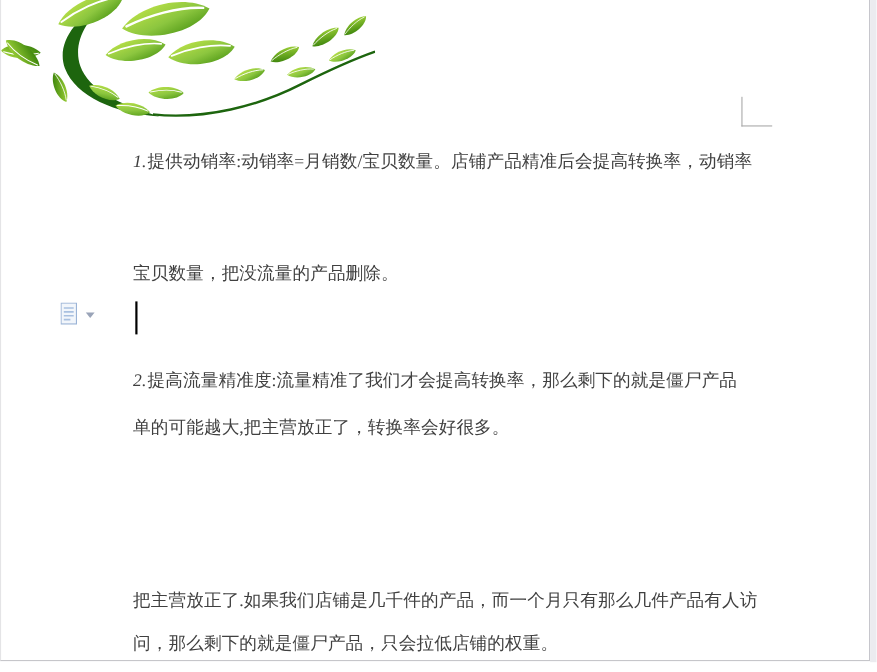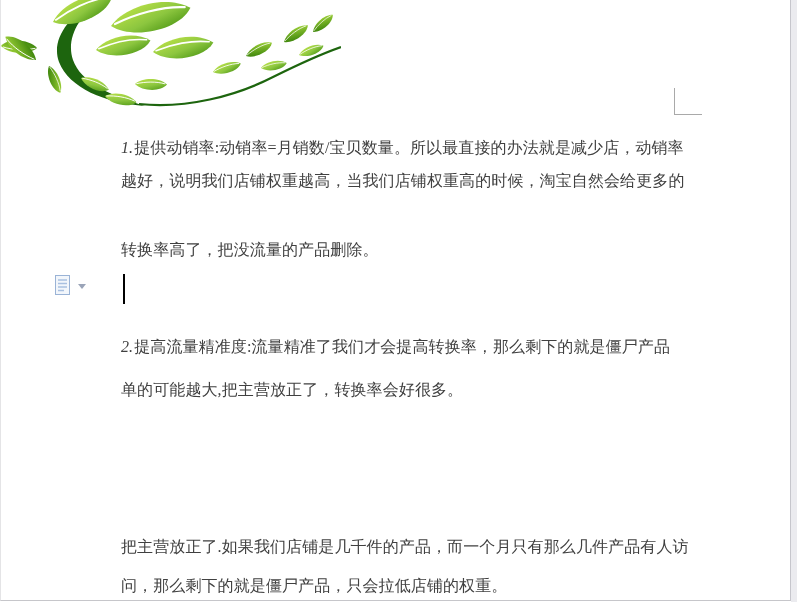--- a/index.html
+++ b/index.html
@@ -82,23 +82,22 @@
       <line x1="3" y1="5" x2="12" y2="5" stroke="#a9c0e0" stroke-width="1.5"></line>
       <line x1="3" y1="8.5" x2="12" y2="8.5" stroke="#a9c0e0" stroke-width="1.5"></line>
       <line x1="3" y1="12" x2="12" y2="12" stroke="#a9c0e0" stroke-width="1.5"></line>
       <line x1="3" y1="15.5" x2="9" y2="15.5" stroke="#a9c0e0" stroke-width="1.5"></line>
     </svg>
     <span class="paste-arrow"></span>
   </div>
 
   <div class="caret"></div>
 
-  <div class="l" style="top:139px"><span class="num">1.</span><span>提供动销率:动销率=月销数/宝贝数量。所以最直接的办法就是减少店，动销率</span></div>
-  <div class="l" style="top:172px"><span>越好，说明我们店铺权重越高，当我们店铺权重高的时候，淘宝自然会给更多的</span></div>
-  <div class="l" style="top:241px"><span>转换率高了，把没流量的产品删除。</span></div>
+  <div class="l" style="top:139px"><span class="num">1.</span><span>提供动销率:动销率=月销数/宝贝数量。店铺产品精准后会提高转换率，动销率</span></div>
+  <div class="l" style="top:241px"><span>宝贝数量，把没流量的产品删除。</span></div>
 
   <div class="l" style="top:338px"><span class="num">2.</span><span>提高流量精准度:流量精准了我们才会提高转换率，那么剩下的就是僵尸产品</span></div>
   <div class="l" style="top:381px"><span>单的可能越大,把主营放正了，转换率会好很多。</span></div>
 
   <div class="l" style="top:538px"><span>把主营放正了.如果我们店铺是几千件的产品，而一个月只有那么几件产品有人访</span></div>
   <div class="l" style="top:577px"><span>问，那么剩下的就是僵尸产品，只会拉低店铺的权重。</span></div>
 
 </div>
 
 <div class="edge-strip"></div>

